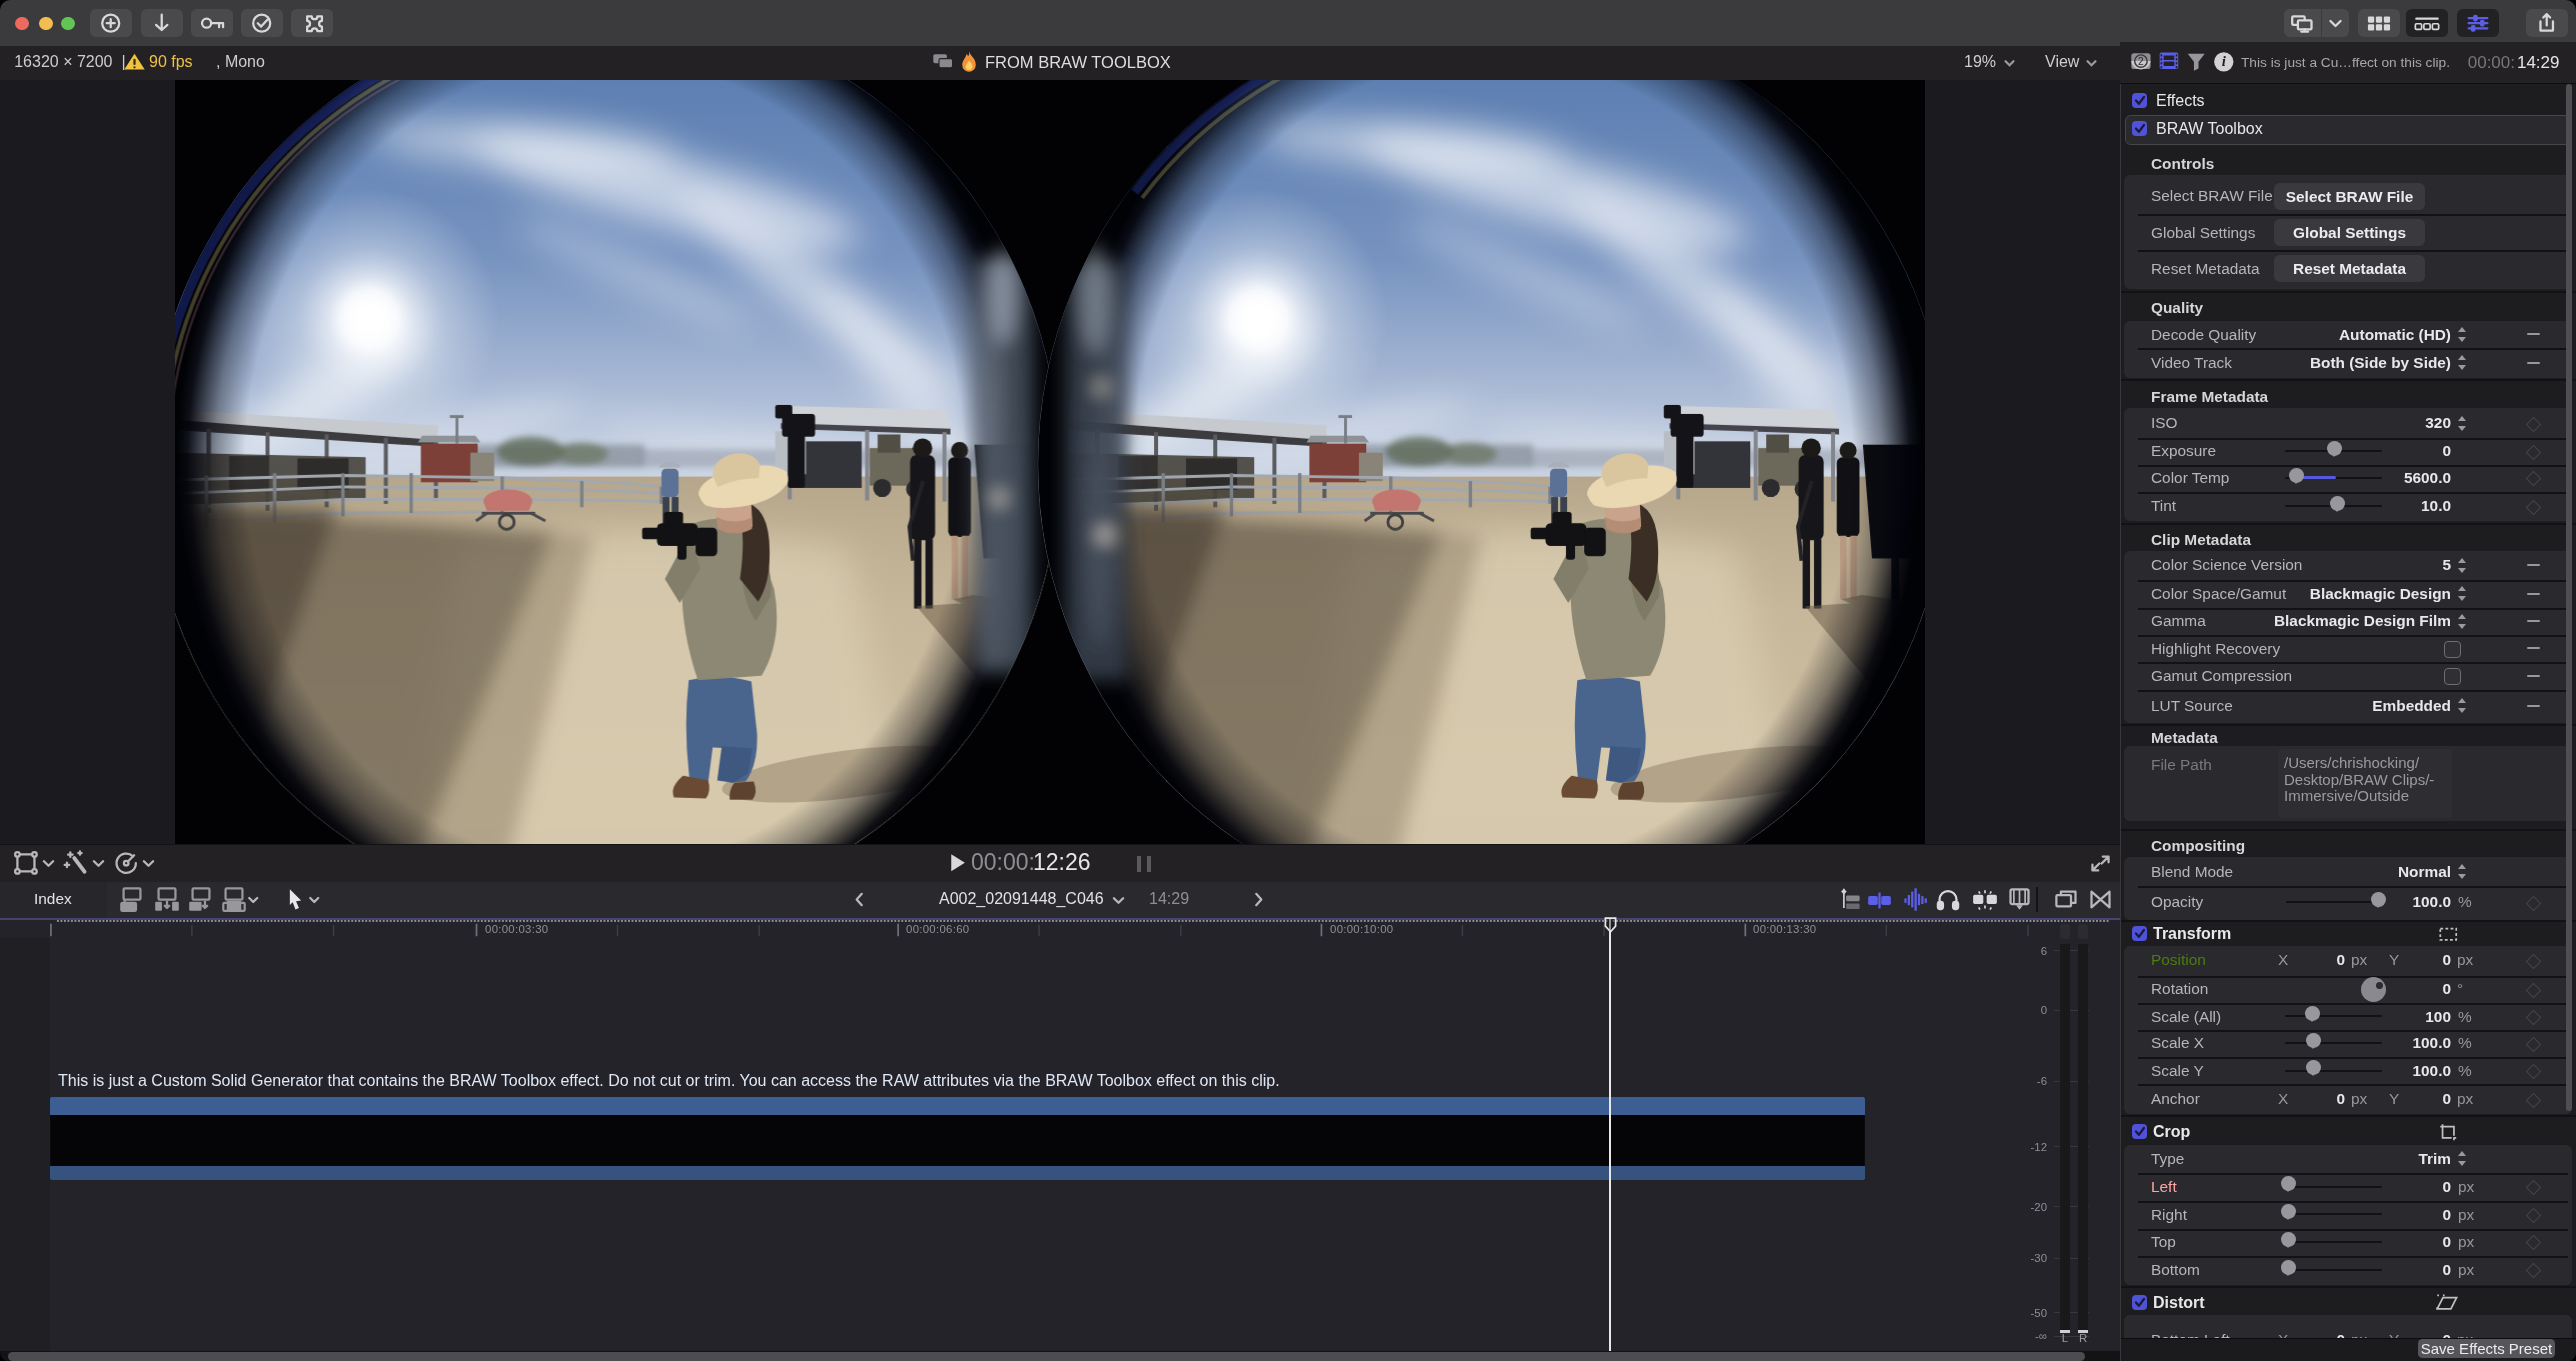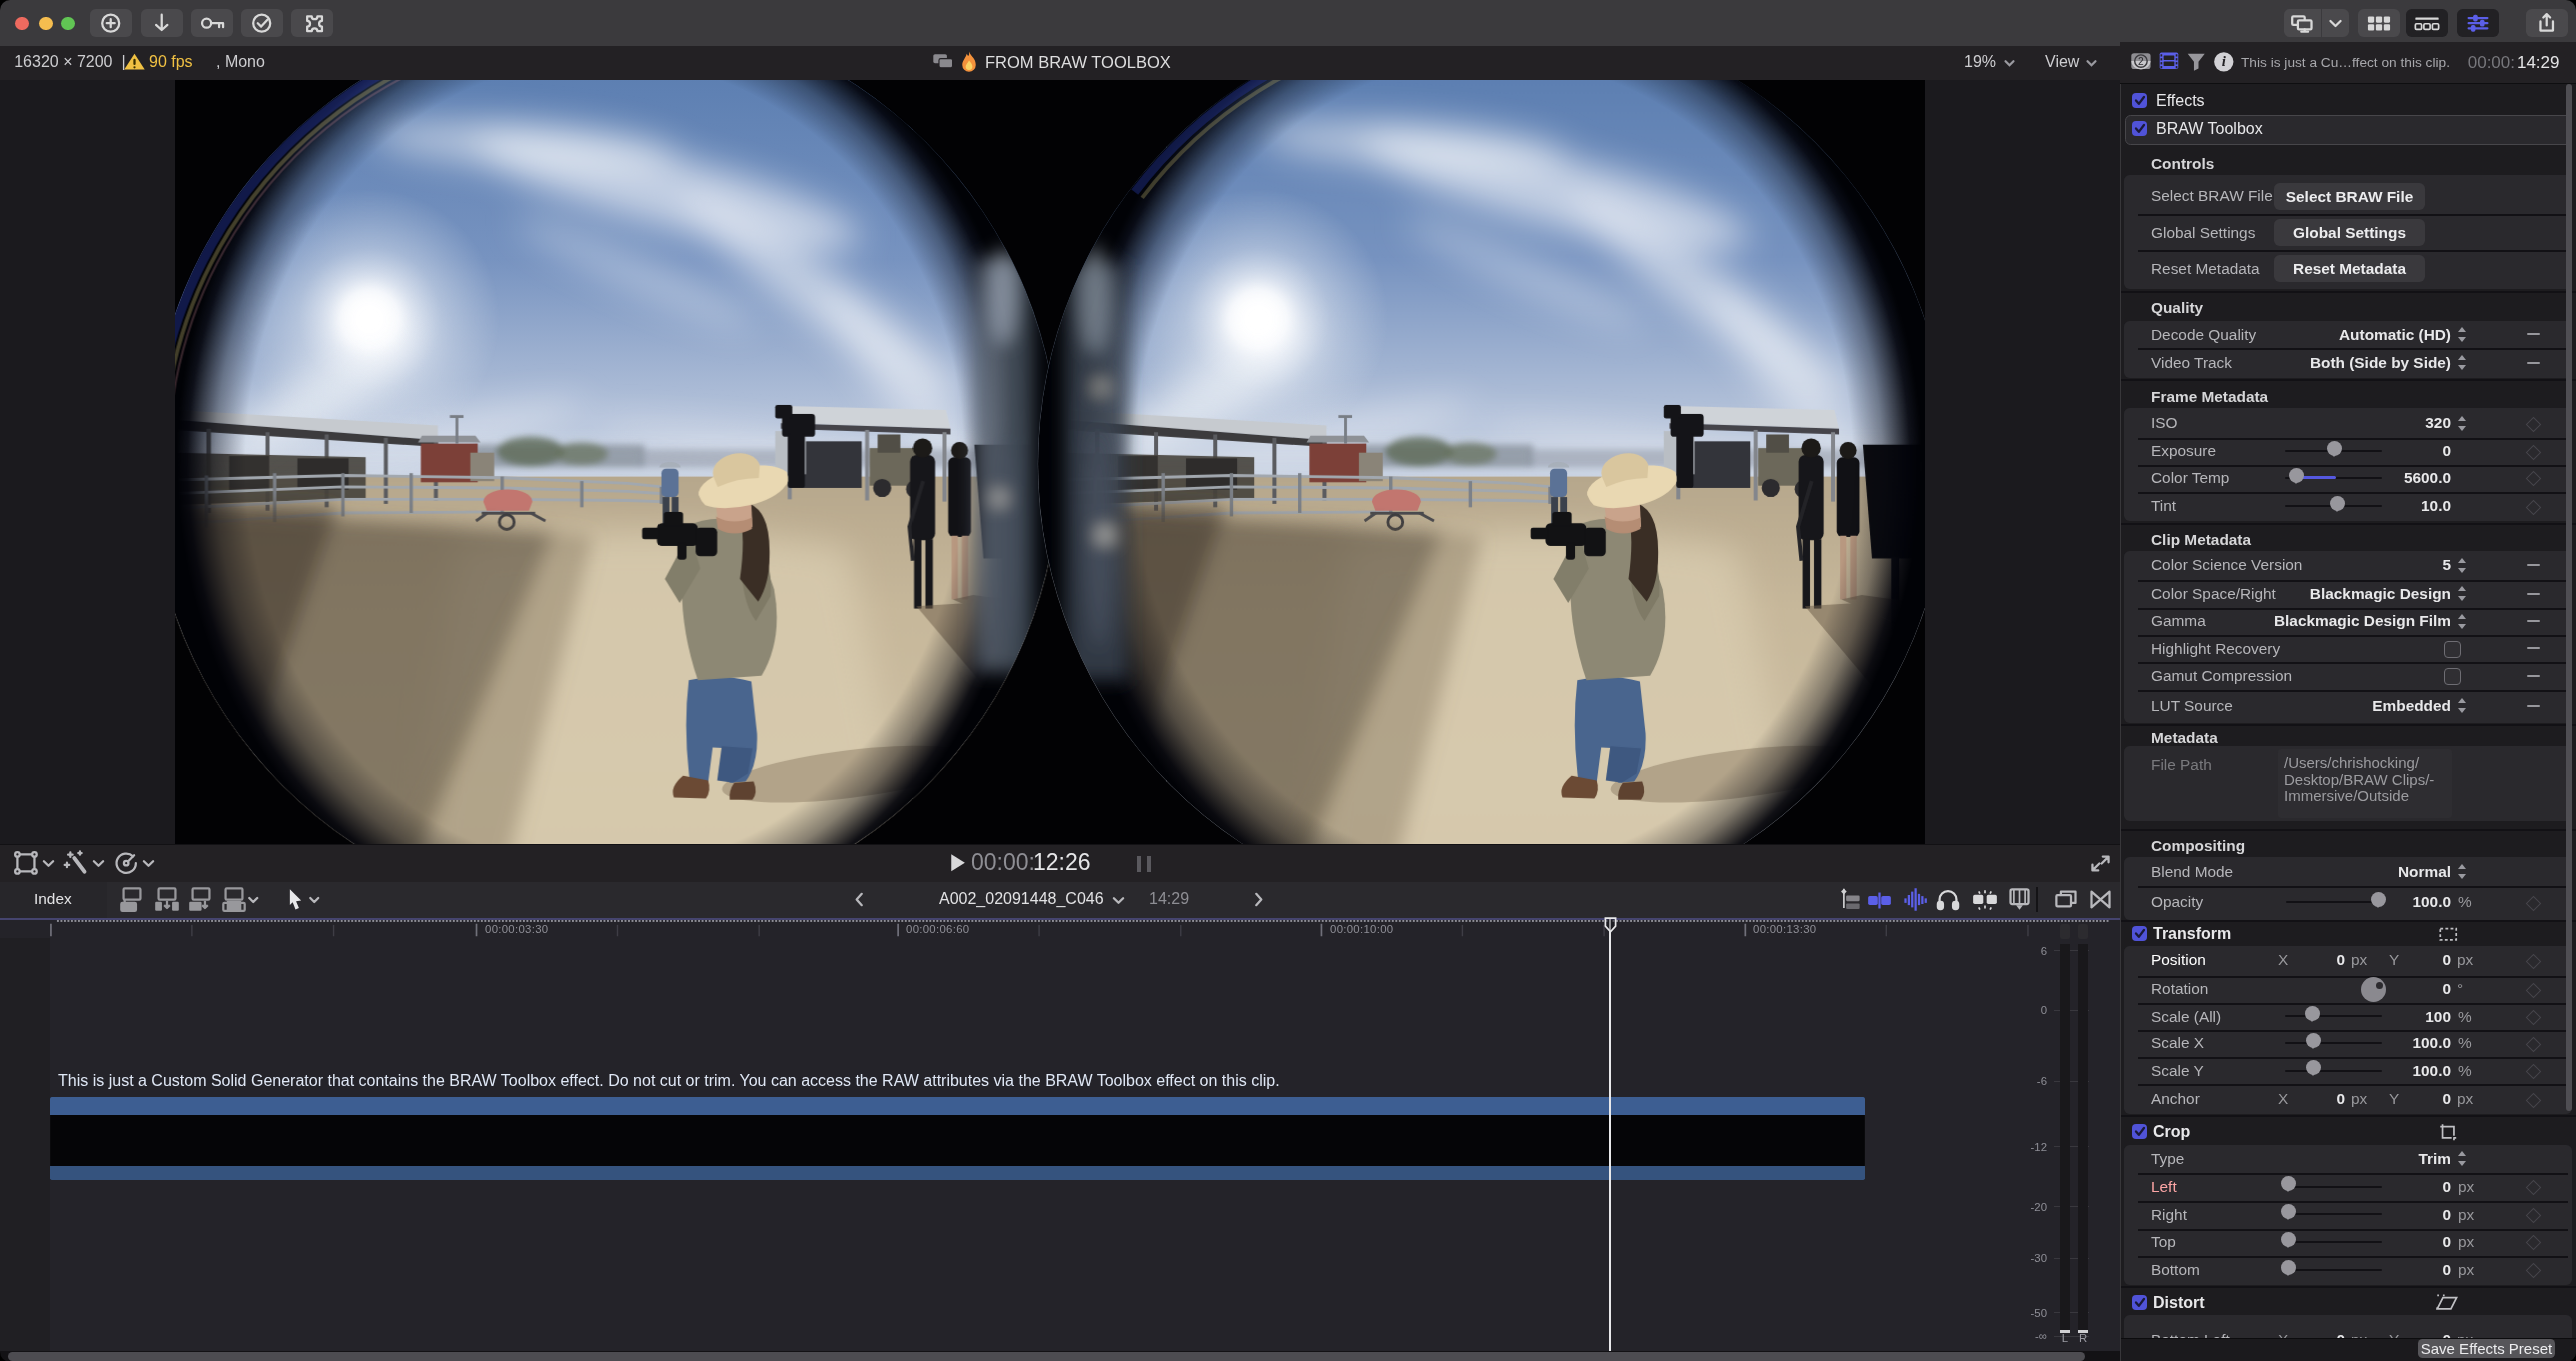--- a/index.html
+++ b/index.html
@@ -1268,21 +1268,21 @@
 <div class="abs txt" style="right:125px;top:506px;transform:translateY(-50%);font-size:15.4px;color:#e8e8ea;font-weight:700;">10.0</div>
 <div class="diamond" style="left:2528px;top:502px;"></div>
 <div class="abs" style="left:2121px;top:523px;width:455px;height:2.3px;background:#121115;"></div>
 <div class="abs txt" style="left:2151px;top:540px;transform:translateY(-50%);font-size:15.4px;color:#d6d6d8;font-weight:700;">Clip Metadata</div>
 <div class="abs" style="left:2124px;top:551px;width:448px;height:172px;background:#2a292d;border-radius:5.7px;"></div>
 <div class="abs txt" style="left:2151px;top:565px;transform:translateY(-50%);font-size:15.4px;color:#b6b6ba;font-weight:400;">Color Science Version</div>
 <div class="abs txt" style="right:125px;top:565px;transform:translateY(-50%);font-size:15.4px;color:#e8e8ea;font-weight:700;">5</div>
 <div class="stepper" style="left:2457px;top:557px;"></div>
 <div class="minus" style="left:2527px;top:564px;"></div>
 <div class="sep" style="left:2138px;top:580px;width:430px;"></div>
-<div class="abs txt" style="left:2151px;top:594px;transform:translateY(-50%);font-size:15.4px;color:#b6b6ba;font-weight:400;">Color Space/Right</div>
+<div class="abs txt" style="left:2151px;top:594px;transform:translateY(-50%);font-size:15.4px;color:#b6b6ba;font-weight:400;">Color Space/Gamut</div>
 <div class="abs txt" style="right:125px;top:594px;transform:translateY(-50%);font-size:15.4px;color:#e8e8ea;font-weight:700;">Blackmagic Design</div>
 <div class="stepper" style="left:2457px;top:585px;"></div>
 <div class="minus" style="left:2527px;top:593px;"></div>
 <div class="sep" style="left:2138px;top:608px;width:430px;"></div>
 <div class="abs txt" style="left:2151px;top:621px;transform:translateY(-50%);font-size:15.4px;color:#b6b6ba;font-weight:400;">Gamma</div>
 <div class="abs txt" style="right:125px;top:621px;transform:translateY(-50%);font-size:15.4px;color:#e8e8ea;font-weight:700;">Blackmagic Design Film</div>
 <div class="stepper" style="left:2457px;top:613px;"></div>
 <div class="minus" style="left:2527px;top:620px;"></div>
 <div class="sep" style="left:2138px;top:635px;width:430px;"></div>
 <div class="abs txt" style="left:2151px;top:649px;transform:translateY(-50%);font-size:15.4px;color:#b6b6ba;font-weight:400;">Highlight Recovery</div>
@@ -1322,21 +1322,21 @@
 <div class="cbox" style="left:2132px;top:926px;"><svg width="15.4" height="15.4" viewBox="0 0 27 27">
         <path d="M7 13l5 6 9-12" stroke="#1a1a3a" stroke-width="4" fill="none" stroke-linecap="round" stroke-linejoin="round"></path>
       </svg></div>
 <div class="abs txt" style="left:2153px;top:934px;transform:translateY(-50%);font-size:16px;color:#e8e8ea;font-weight:400;font-weight:700;">Transform</div>
 <svg class="abs" style="left:2438px;top:924px;" width="20.5" height="20.5" viewBox="0 0 36 36">
       <g stroke="#c0c0c4" stroke-width="3" fill="none">
         <rect x="4" y="8" width="28" height="20" stroke-dasharray="5 4"></rect>
       </g>
     </svg>
 <div class="abs" style="left:2124px;top:946px;width:448px;height:168px;background:#2a292d;border-radius:5.7px;"></div>
-<div class="abs txt" style="left:2151px;top:960px;transform:translateY(-50%);font-size:15.4px;color:#ffffff;font-weight:400;">Position</div>
+<div class="abs txt" style="left:2151px;top:960px;transform:translateY(-50%);font-size:15.4px;color:#4d7c0f;font-weight:400;">Position</div>
 <div class="abs txt" style="left:2278px;top:960px;transform:translateY(-50%);font-size:15.4px;color:#98989c;font-weight:400;">X</div>
 <div class="abs txt" style="right:231px;top:960px;transform:translateY(-50%);font-size:15.4px;color:#e8e8ea;font-weight:700;">0</div>
 <div class="abs txt" style="left:2351px;top:960px;transform:translateY(-50%);font-size:15.4px;color:#98989c;font-weight:400;">px</div>
 <div class="abs txt" style="left:2389px;top:960px;transform:translateY(-50%);font-size:15.4px;color:#98989c;font-weight:400;">Y</div>
 <div class="abs txt" style="right:125px;top:960px;transform:translateY(-50%);font-size:15.4px;color:#e8e8ea;font-weight:700;">0</div>
 <div class="abs txt" style="left:2457px;top:960px;transform:translateY(-50%);font-size:15.4px;color:#98989c;font-weight:400;">px</div>
 <div class="diamond" style="left:2528px;top:956px;"></div>
 <div class="sep" style="left:2138px;top:976px;width:430px;"></div>
 <div class="abs txt" style="left:2151px;top:989px;transform:translateY(-50%);font-size:15.4px;color:#b6b6ba;font-weight:400;">Rotation</div>
 <div class="abs" style="left:2361px;top:977px;width:25px;height:25px;background:#8a898f;border-radius:50%;"></div>

